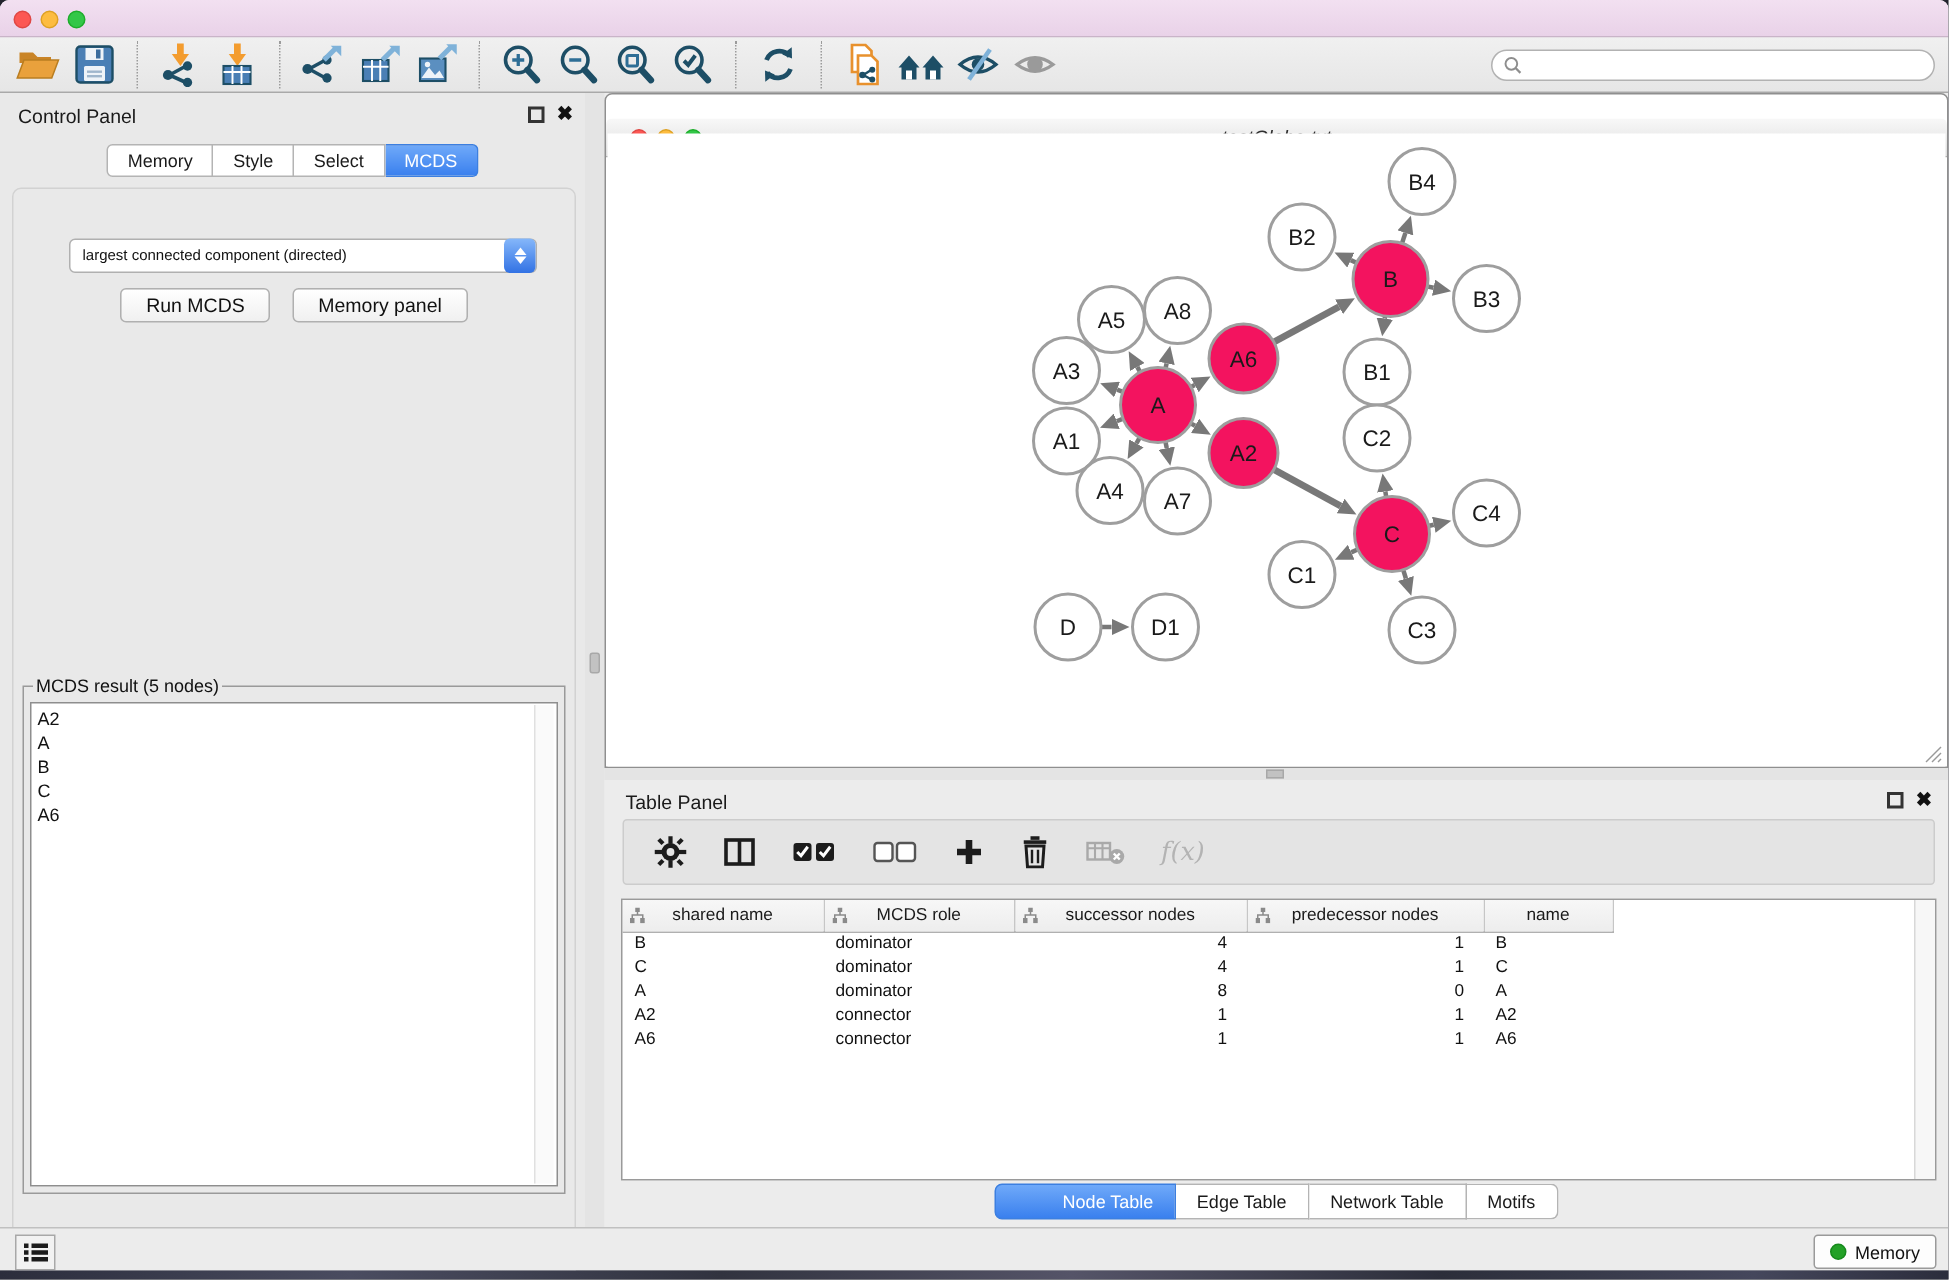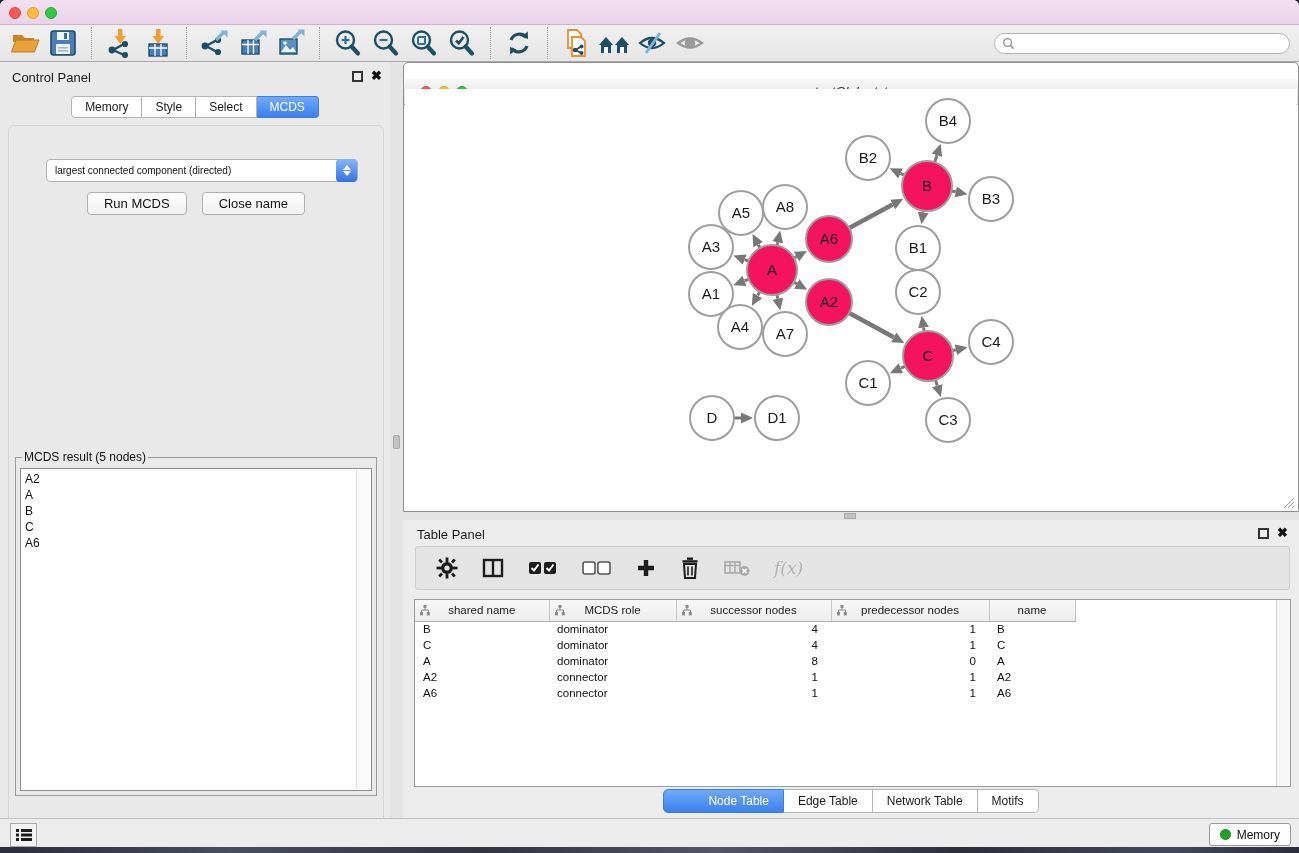--- a/index.html
+++ b/index.html
@@ -282,21 +282,21 @@
     <div class="cp-content">
       <div class="combo">
         <span>largest connected component (directed)</span>
         <div class="stepper">
             <div class="arrow-up"></div>
             <div class="arrow-dn"></div>
           </div>
       </div>
       <div class="cp-buttons">
         <button class="btn">Run MCDS</button>
-        <button class="btn">Close name</button>
+        <button class="btn">Memory panel</button>
       </div>
       <fieldset class="result-fieldset">
         <legend>MCDS result (5 nodes)</legend>
         <div class="result-list">
           <div>
               <div class="row">A2</div>
               <div class="row">A</div>
               <div class="row">B</div>
               <div class="row">C</div>
               <div class="row">A6</div>

